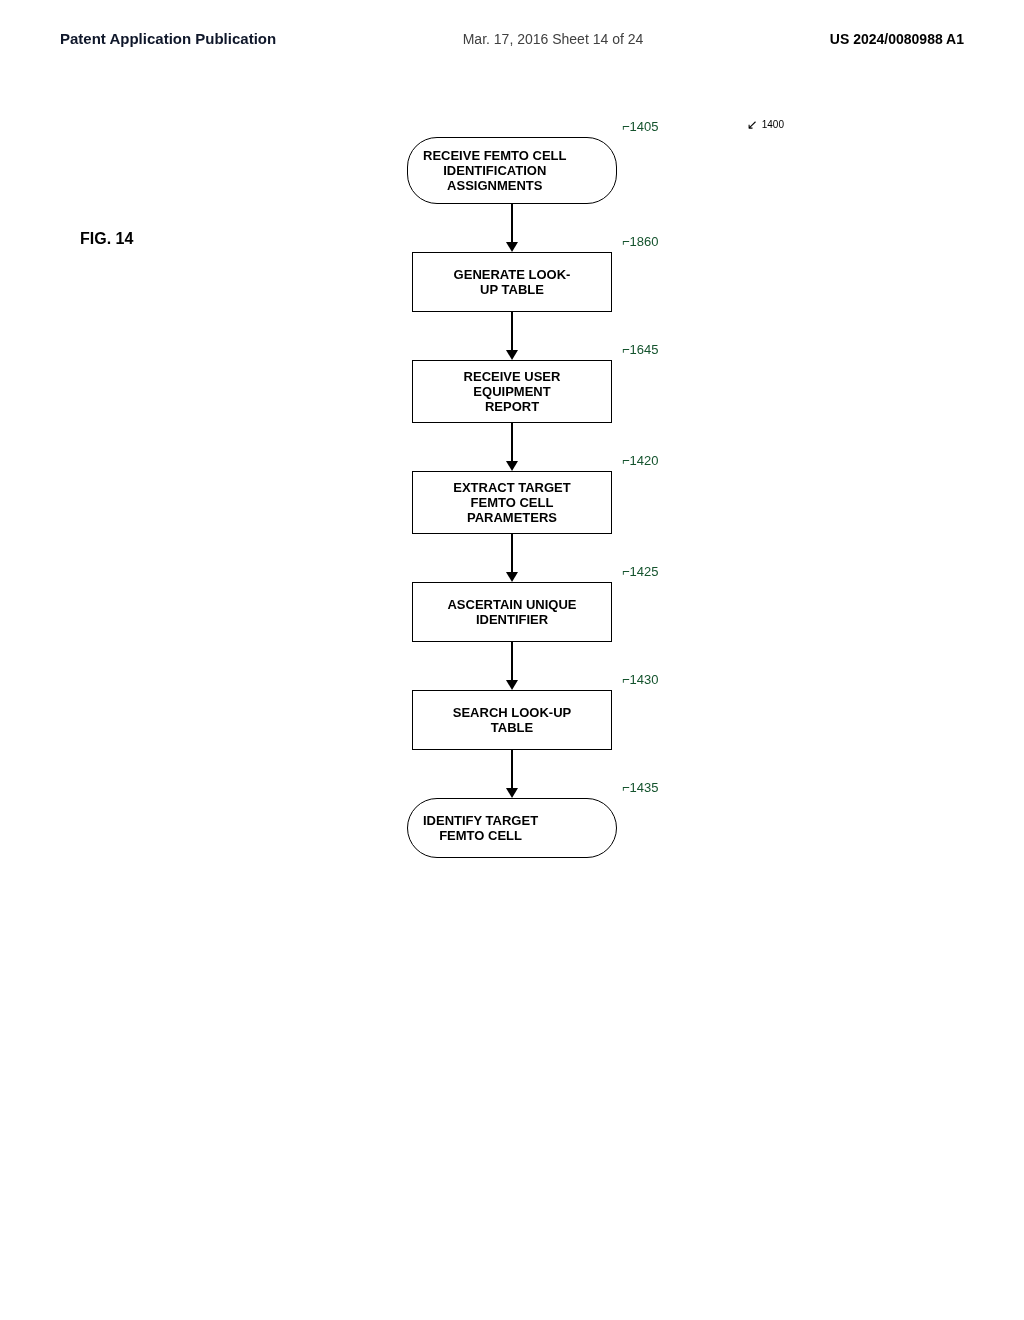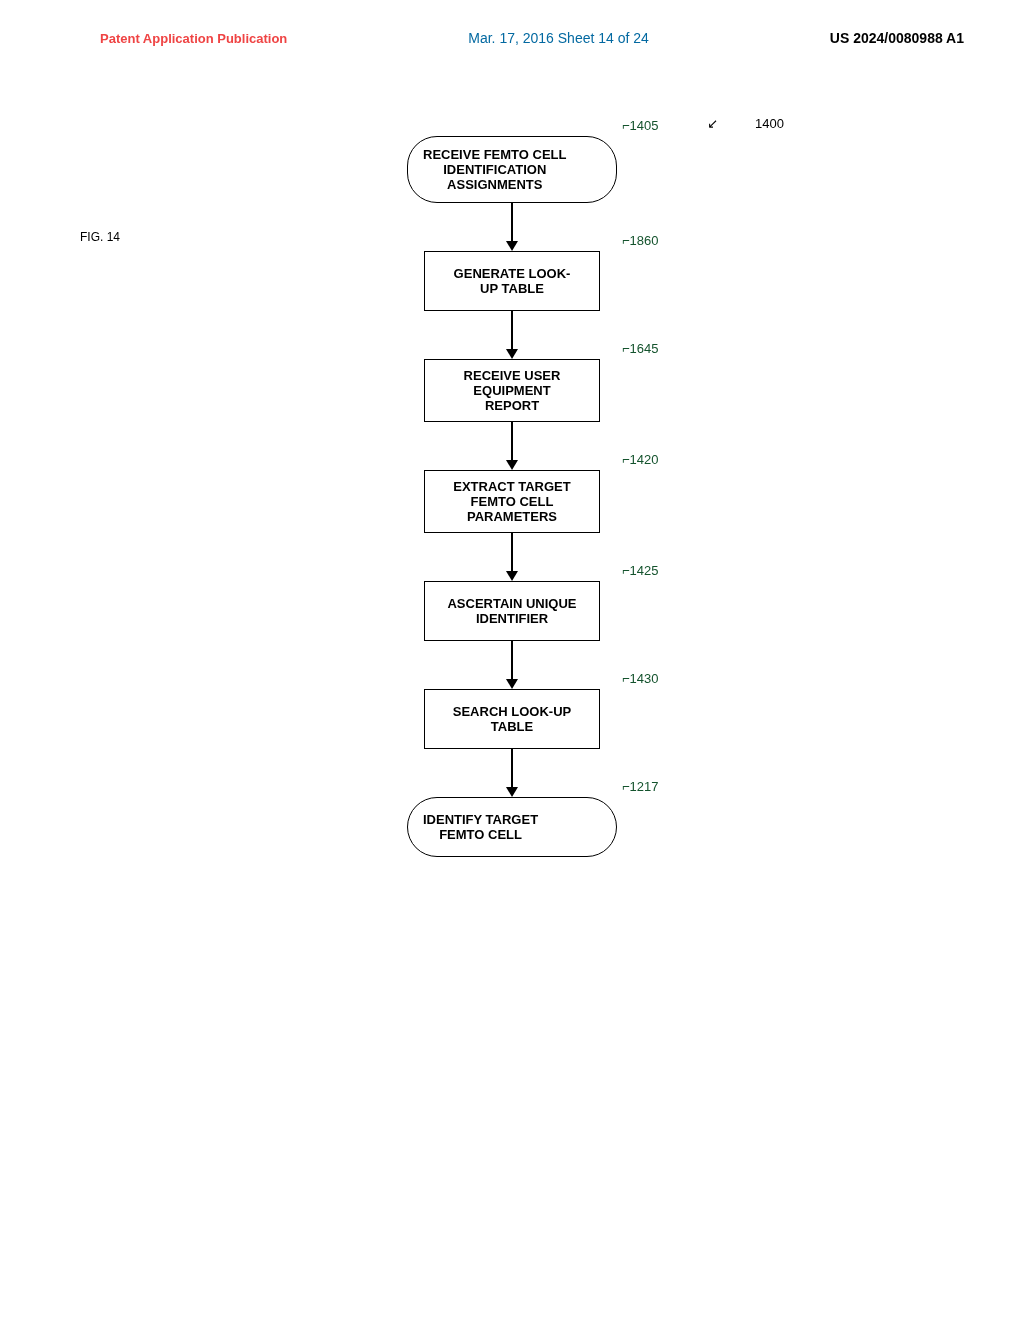--- a/index.html
+++ b/index.html
@@ -24,58 +24,57 @@
     .header {
       display: flex;
       justify-content: space-between;
       align-items: baseline;
       border-bottom: none;
       padding-bottom: 10px;
       margin-bottom: 20px;
     }
     .header-left {
       font-weight: bold;
-      font-size: 13px;
-      color: #ef4444;
-      margin-left: 40px;
+      font-size: 15px;
+      color: #0f172a;
     }
     .header-center {
       font-size: 14px;
-      color: #0369a1;
+      color: #404040;
       text-align: center;
     }
     .header-right {
       font-size: 14px;
       color: #000;
       font-weight: bold;
     }
 
     
     .fig-label {
       position: absolute;
       left: 80px;
       top: 230px;
-      font-weight: normal;
-      font-size: 12px;
+      font-weight: bold;
+      font-size: 16px;
       color: #000;
     }
 
     
     .diagram {
       display: flex;
       flex-direction: column;
       align-items: center;
       position: relative;
       margin-top: 30px;
     }
 
     
     .flow-rect {
       border: 1.5px solid #000;
-      width: 176px;
+      width: 200px;
       min-height: 60px;
       display: flex;
       align-items: center;
       justify-content: center;
       text-align: center;
       font-size: 13px;
       font-weight: bold;
       color: #000;
       padding: 8px 10px;
       position: relative;
@@ -148,21 +147,21 @@
     <span class="header-right">US 2024/0080988 A1</span>
   </div>
 
   <div class="fig-label">FIG. 14</div>
 
   <div class="diagram">
 
     <div style="position:relative; width:100%; display:flex; justify-content:center; margin-bottom:0;">
       <div style="position:absolute; right:180px; top:30px; display:flex; align-items:center; gap:4px;">
         <span style="font-size:13px;">↙</span>
-        <span style="font-size:13px;margin-left:33px;">1400</span>
+        <span style="font-size:10px;">1400</span>
       </div>
     </div>
 
     <div class="flow-step-wrapper" style="margin-top:50px;">
       <div class="flow-rounded">
         <span>RECEIVE FEMTO CELL<br>IDENTIFICATION<br>ASSIGNMENTS</span>
       </div>
       <span class="step-num">⌐1405</span>
     </div>
 
@@ -228,18 +227,18 @@
 
     <div class="arrow-down">
       <div class="arrow-line"></div>
       <div class="arrow-head"></div>
     </div>
 
     <div class="flow-step-wrapper">
       <div class="flow-rounded">
         <span>IDENTIFY TARGET<br>FEMTO CELL</span>
       </div>
-      <span class="step-num">⌐1217</span>
+      <span class="step-num">⌐1435</span>
     </div>
 
   </div>
 
 </div>
 
 </body></html>

